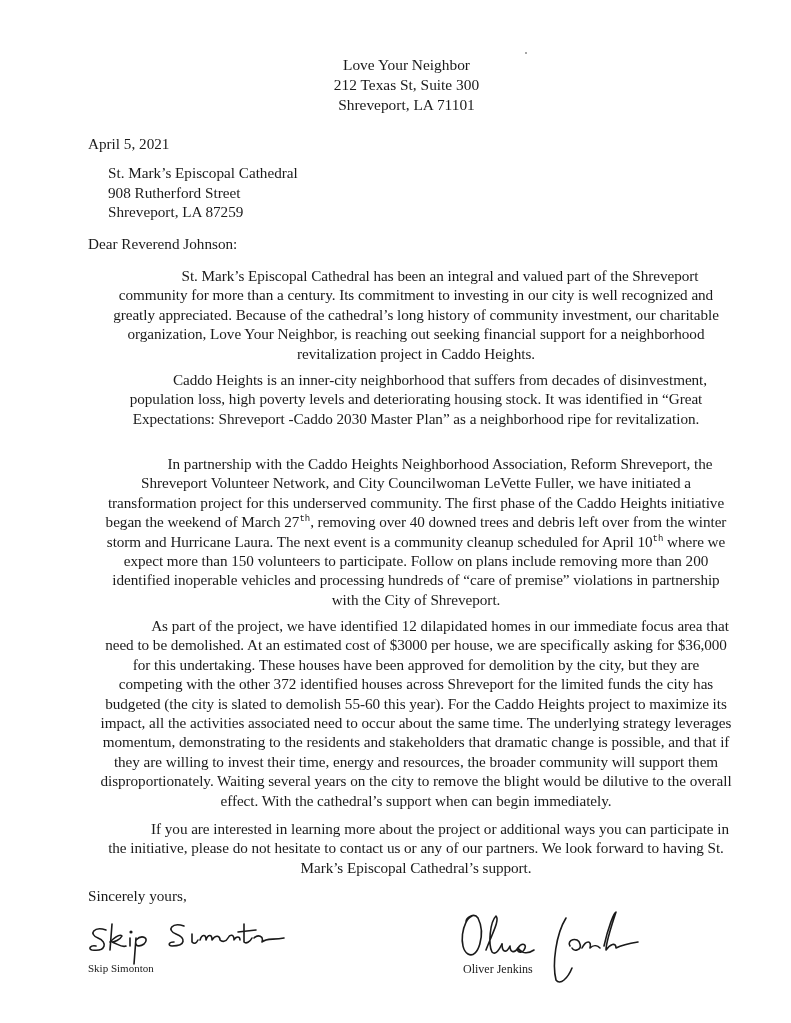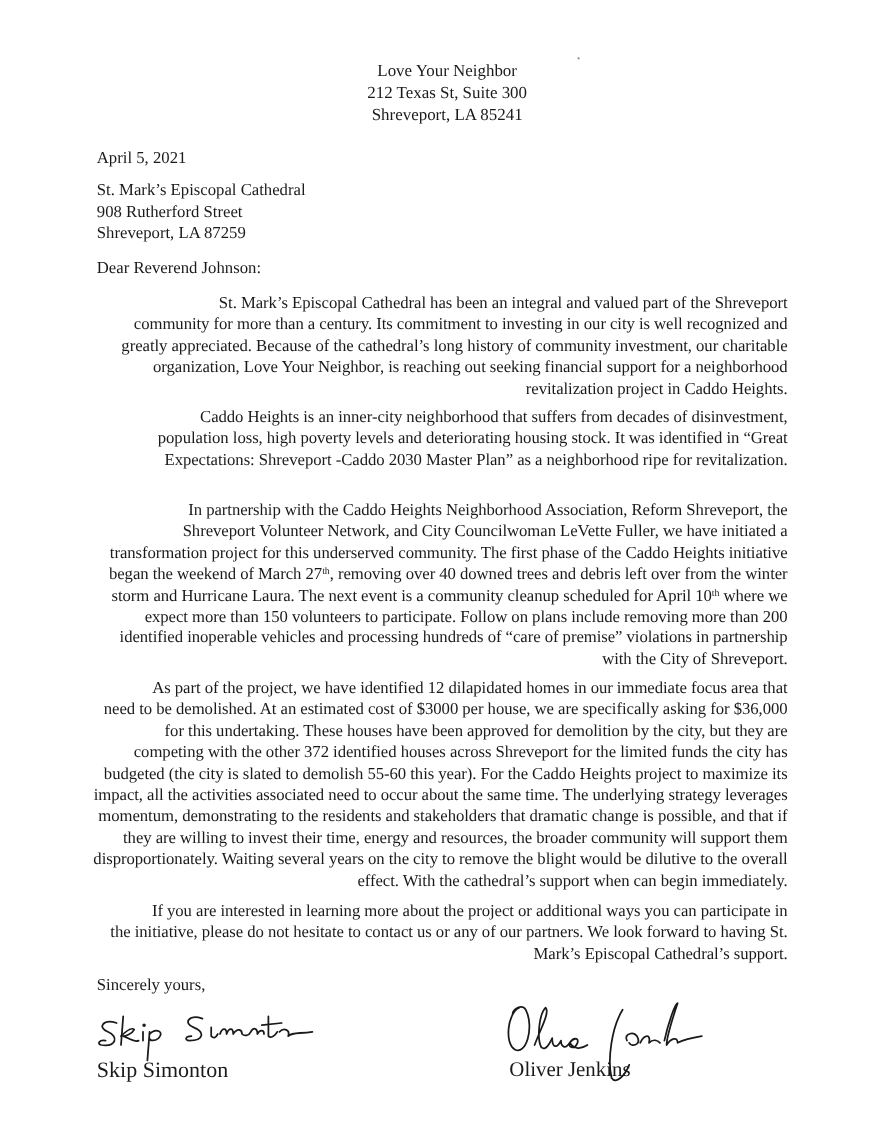--- a/index.html
+++ b/index.html
@@ -11,51 +11,51 @@
     }
     .page { position: absolute; left: 0; top: 0; width: 791px; height: 1023px; }
     .letterhead {
       position: absolute; left: 0; width: 791px; top: 55px;
       text-align: center; line-height: 20px; font-size: 15.4px;
     }
     .letterhead div { margin-left: 22px; }
     .speck { position: absolute; left: 525px; top: 52px; width: 2px; height: 2px; background: #888; border-radius: 1px; }
     .block { position: absolute; left: 88px; width: 630px; line-height: 19.5px; }
     .date { top: 134px; }
-    .recipient { top: 163px; }
+    .recipient { top: 163px; margin-left: 20px; }
     .salutation { top: 234px; }
     p.para {
-      position: absolute; left: 84px; width: 632px; margin: 0;
-      line-height: 19.4px; text-indent: 48px; text-align: right;
+      position: absolute; left: 100px; width: 632px; margin: 0;
+      line-height: 19.4px; text-indent: 48px; text-align: center;
       letter-spacing: -0.05px;
     }
     .p1 { top: 266px; }
     .p2 { top: 370px; font-family: Liberation Serif, serif; }
     .p3 { top: 454px; }
     .p4 { top: 616px; }
     .p5 { top: 819px; }
-    sup { font-size: 9px; vertical-align: top; position: relative; top: -2px; }
+    sup { font-size: 9px; vertical-align: top; position: relative; top: -2px; font-family: Liberation Mono, monospace; }
     .closing { top: 886px; }
-    .sig1-name { position: absolute; left: 88px; top: 962px; font-size: 20px; }
-    .sig2-name { position: absolute; left: 463px; top: 962px; font-size: 19px; }
+    .sig1-name { position: absolute; left: 88px; top: 962px; font-size: 11px; }
+    .sig2-name { position: absolute; left: 463px; top: 962px; font-size: 12px; }
     .sig-img { position: absolute; }
     .sig1 { left: 84px; top: 910px; width: 210px; height: 56px; }
     .sig2 { left: 456px; top: 904px; width: 200px; height: 90px; }
   </style>
 </head>
 <body>
 
 <div class="page">
 
   <div class="speck"></div>
 
   <div class="letterhead">
     <div>Love Your Neighbor</div>
     <div>212 Texas St, Suite 300</div>
-    <div>Shreveport, LA 85241</div>
+    <div>Shreveport, LA 71101</div>
   </div>
 
   <div class="block date">April 5, 2021</div>
 
   <div class="block recipient">
     <div>St. Mark’s Episcopal Cathedral</div>
     <div>908 Rutherford Street</div>
     <div>Shreveport, LA 87259</div>
   </div>
 

